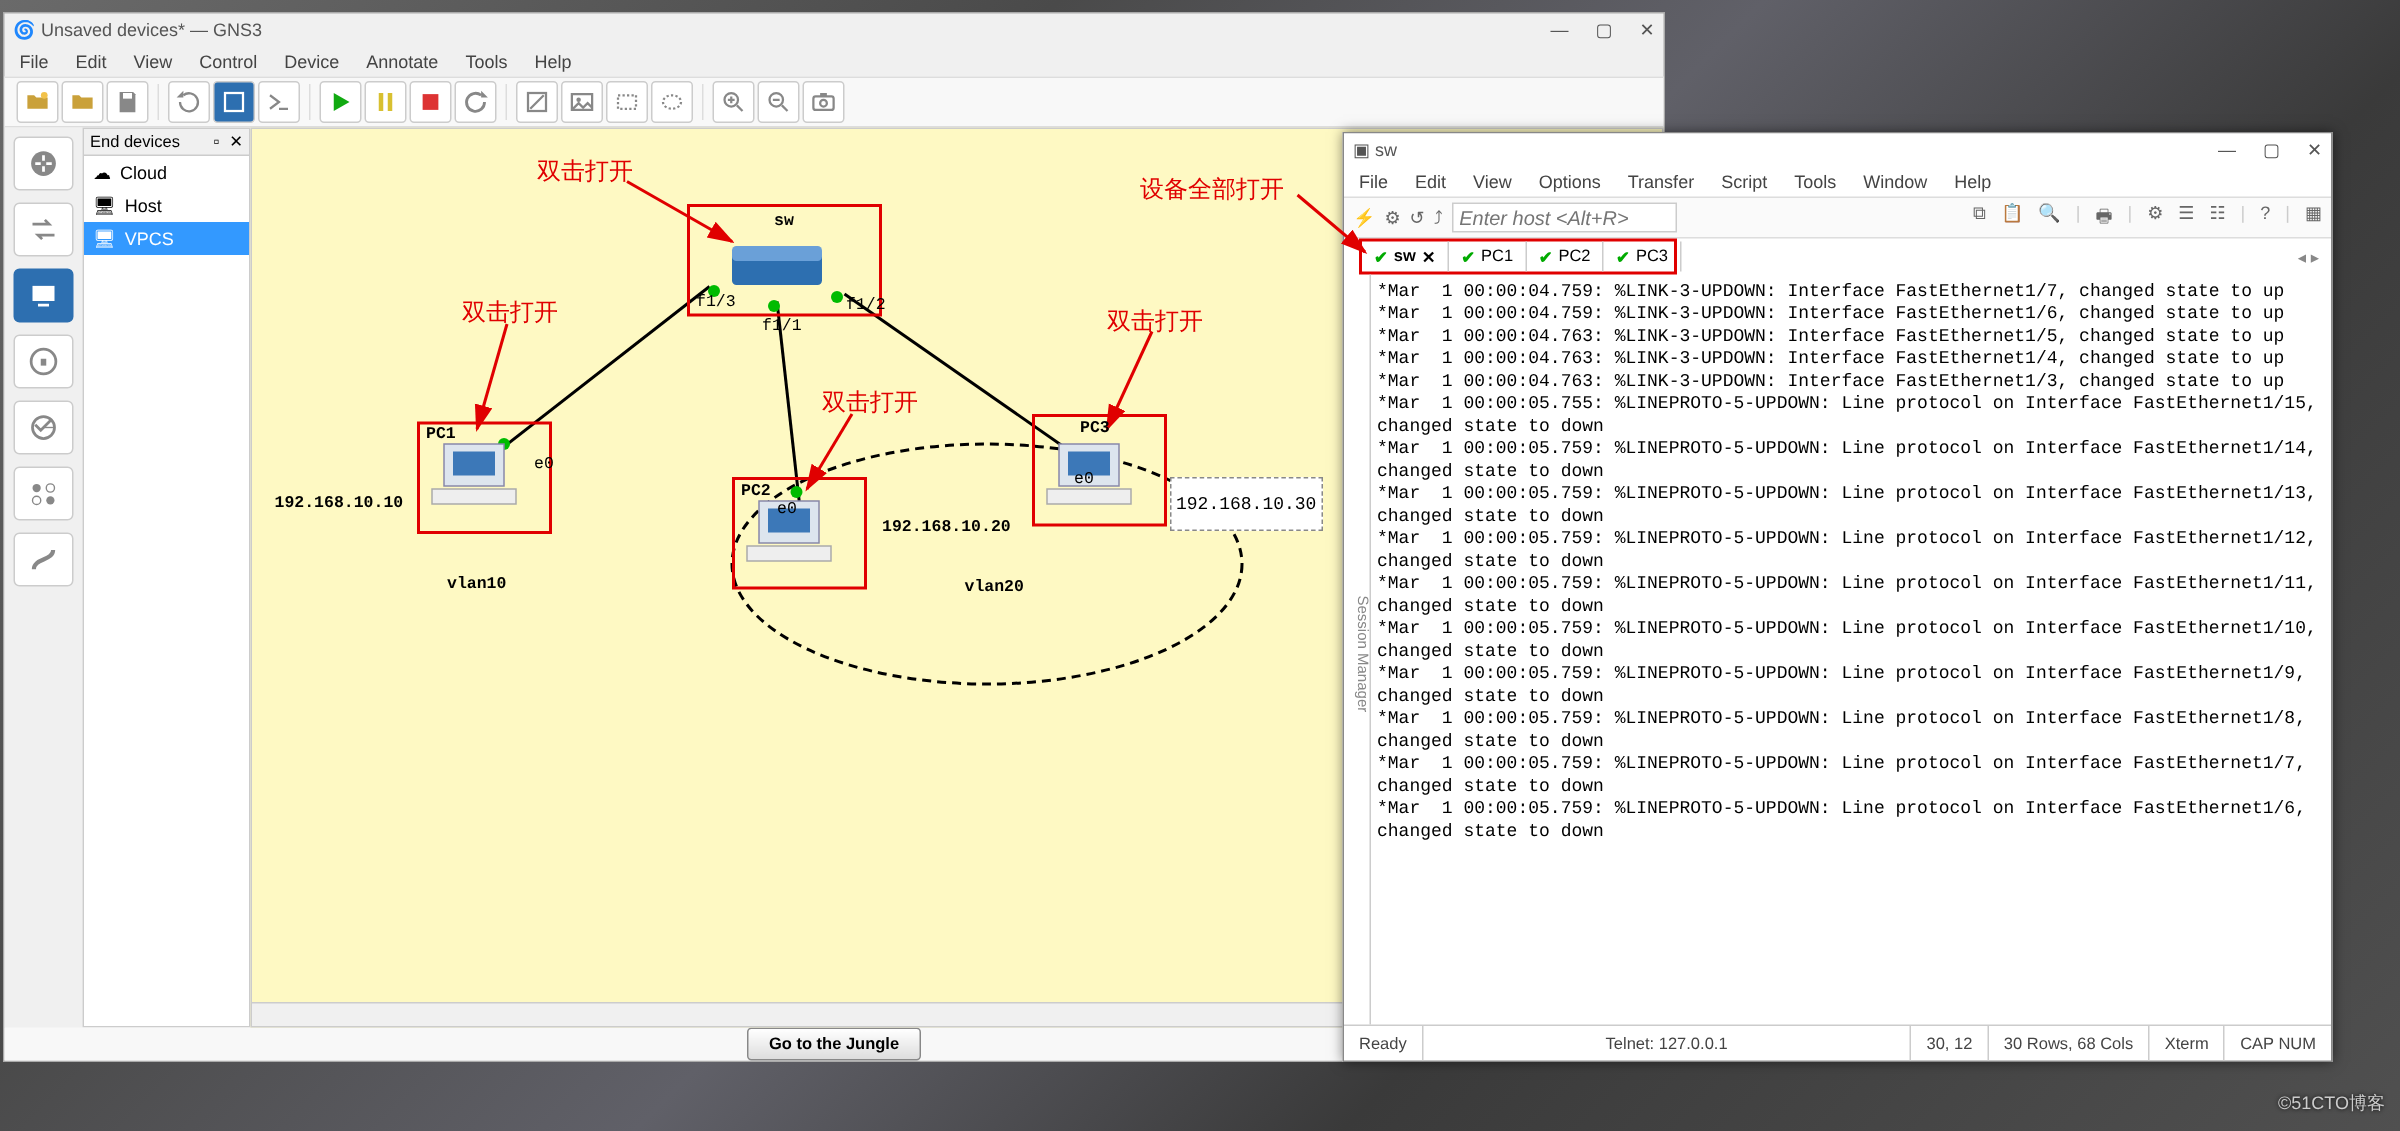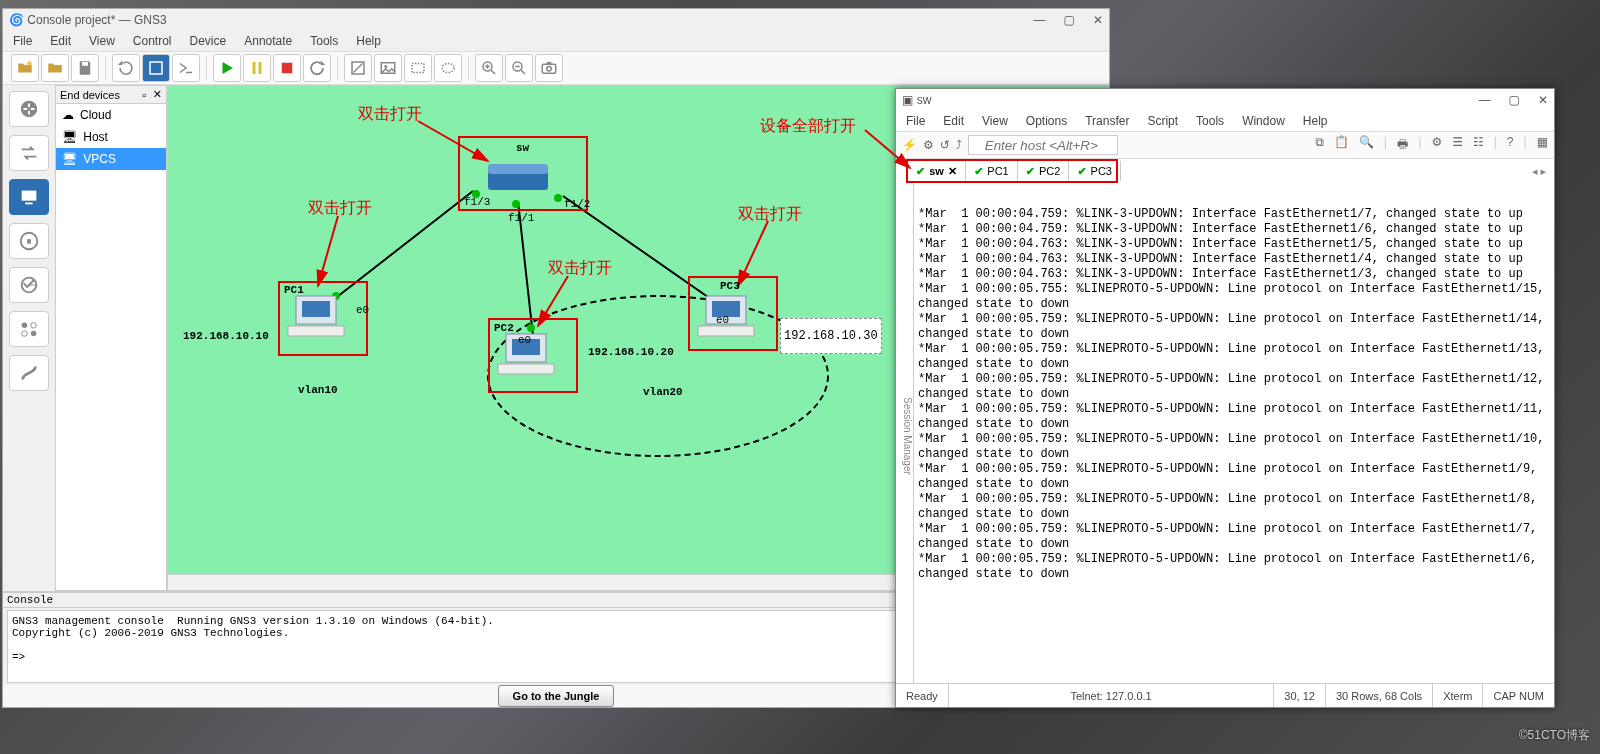--- a/index.html
+++ b/index.html
@@ -23,65 +23,65 @@
 .ld-btn { width: 40px; height: 36px; border: 1px solid #ccc; border-radius: 4px; background: #fff; display: flex; align-items: center; justify-content: center; color: #888; }
 .ld-btn.active { background: #2d6fb0; color: #fff; border-color: #2d6fb0; }
 .ld-btn svg { width: 22px; height: 22px; }
 
 .device-panel { width: 112px; background: #fff; border: 1px solid #ccc; display: flex; flex-direction: column; }
 .dp-head { font-family: "Courier New", monospace; font-size: 11px; padding: 2px 4px; border-bottom: 1px solid #ccc; background: #f0f0f0; display: flex; align-items: center; }
 .dp-head .x { margin-left: auto; }
 .dp-item { display: flex; align-items: center; gap: 6px; padding: 4px 6px; font-size: 12px; }
 .dp-item.sel { background: #3399ff; color: #fff; }
 
-.canvas { flex: 1; background: #86efac; border: 1px solid #ccc; position: relative; overflow: hidden; text-decoration: underline; }
+.canvas { flex: 1; background: #fef9c3; border: 1px solid #ccc; position: relative; overflow: hidden; text-decoration: underline; }
 .canvas svg { position: absolute; inset: 0; width: 100%; height: 100%; }
 
 .annot { position: absolute; color: #e00000; font-size: 16px; font-family: SimSun, serif; }
 .nodelabel { position: absolute; font-family: "Courier New", monospace; font-size: 11px; color: #000; }
 .redbox { position: absolute; border: 2px solid #e00000; }
 .ipbox { position: absolute; border: 1px dashed #888; font-family: "Courier New", monospace; font-size: 12px; padding: 10px 3px; background: #fff; }
 
 .hscroll { height: 16px; background: #f0f0f0; border-top: 1px solid #ccc; }
 
 .console-panel { height: 94px; border-top: 2px solid #ccc; display: flex; flex-direction: column; }
 .cp-head { font-family: "Courier New", monospace; font-size: 11px; padding: 1px 4px; background: #f0f0f0; border-bottom: 1px solid #ccc; }
 .cp-body { flex: 1; background: #fff; border: 1px solid #ccc; margin: 2px 4px; font-family: "Courier New", monospace; font-size: 11px; padding: 4px; white-space: pre-wrap; }
 .bottom-strip { height: 22px; background: #f8f8f8; display: flex; align-items: center; justify-content: center; }
 .jungle-btn { font-size: 11px; font-weight: bold; padding: 4px 14px; border: 1px solid #888; border-radius: 3px; background: linear-gradient(#fff,#ddd); }
 
 
 .crt { position: absolute; left: 895px; top: 88px; width: 660px; height: 620px; background: #fff; border: 1px solid #888; display: flex; flex-direction: column; box-shadow: 0 0 8px rgba(0,0,0,0.5); }
 .crt .title-row { background: #fff; }
 .crt-tool { height: 28px; display: flex; align-items: center; gap: 6px; padding: 0 6px; border-top: 1px solid #ddd; border-bottom: 1px solid #ddd; background: #fafafa; font-size: 12px; color: #666; }
-.crt-tool .hostin { border: 1px solid #ccc; height: 20px; width: 150px; padding: 0 16px; color: #aaa; font-style: italic; }
+.crt-tool .hostin { border: 1px solid #ccc; height: 20px; width: 150px; padding: 0 4px; color: #aaa; font-style: italic; }
 .crt-tool .grp { margin-left: auto; display: flex; gap: 10px; }
 .tabs-row { height: 24px; display: flex; align-items: center; border: 2px solid #e00000; width: 212px; margin-left: 10px; }
 .crt-tab { height: 20px; padding: 0 8px; display: flex; align-items: center; gap: 4px; font-size: 11px; border-right: 1px solid #ccc; }
 .crt-tab .chk { color: #0a0; font-weight: bold; }
 .crt-tab.active { font-weight: bold; }
 .crt-body { flex: 1; display: flex; min-height: 0; }
 .sessmgr { width: 18px; border-right: 1px solid #ccc; writing-mode: vertical-rl; font-size: 10px; color: #888; text-align: center; padding-top: 6px; }
-.term { flex: 1; font-family: "Courier New", monospace; font-size: 12px; line-height: 15px; padding: 4px 4px; white-space: pre-wrap; overflow: hidden; margin-top: 20px; }
+.term { flex: 1; font-family: "Courier New", monospace; font-size: 12px; line-height: 15px; padding: 4px 4px; white-space: pre-wrap; overflow: hidden; }
 .status-row { height: 24px; display: flex; align-items: center; font-size: 11px; color: #444; border-top: 1px solid #ccc; }
 .status-row div { padding: 0 10px; border-right: 1px solid #ccc; height: 100%; display: flex; align-items: center; }
 .status-row .fill { flex: 1; }
 
 .dev-annot { position: absolute; color: #e00000; font-size: 16px; font-family: SimSun, serif; left: 760px; top: 116px; z-index: 50; }
 svg.arrow { position: absolute; z-index: 49; }
 </style>
 </head>
 <body>
 
 <div class="bgimg"></div>
 
 <div class="gns3">
   <div class="title-row">
     <span>🌀</span>&nbsp;
-    <span>Console project* — GNS3</span>
+    <span>Unsaved devices* — GNS3</span>
     <div class="wincontrols">
       <span>—</span>
       <span>▢</span>
       <span>✕</span>
     </div>
   </div>
   <div class="menu-row" id="gns3-menu">
       <span>File</span>
       <span>Edit</span>
       <span>View</span>
@@ -340,27 +340,20 @@
       <div class="nodelabel" style="left:552px;top:194px;font-weight:bold">PC3</div>
       <div class="nodelabel" style="left:548px;top:228px">e0</div>
       <div class="ipbox" style="left:612px;top:232px">192.168.10.30</div>
       <div class="nodelabel" style="left:130px;top:298px;font-weight:bold">vlan10</div>
       <div class="nodelabel" style="left:475px;top:300px;font-weight:bold">vlan20</div>
 
       <div class="hscroll" style="position:absolute;left:0;right:0;bottom:0"></div>
     </div>
   </div>
 
-  <div class="console-panel">
-    <div class="cp-head">Console</div>
-    <div class="cp-body">GNS3 management console  Running GNS3 version 1.3.10 on Windows (64-bit).
-Copyright (c) 2006-2019 GNS3 Technologies.
-
-=&gt;</div>
-  </div>
 
   <div class="bottom-strip">
     <button class="jungle-btn">Go to the Jungle</button>
   </div>
 </div>
 
 <div class="dev-annot">设备全部打开</div>
 <svg class="arrow" style="left:860px;top:120px;width:60px;height:60px">
     <defs>
       <marker id="ah2" markerWidth="10" markerHeight="10" refX="8" refY="3" orient="auto">

